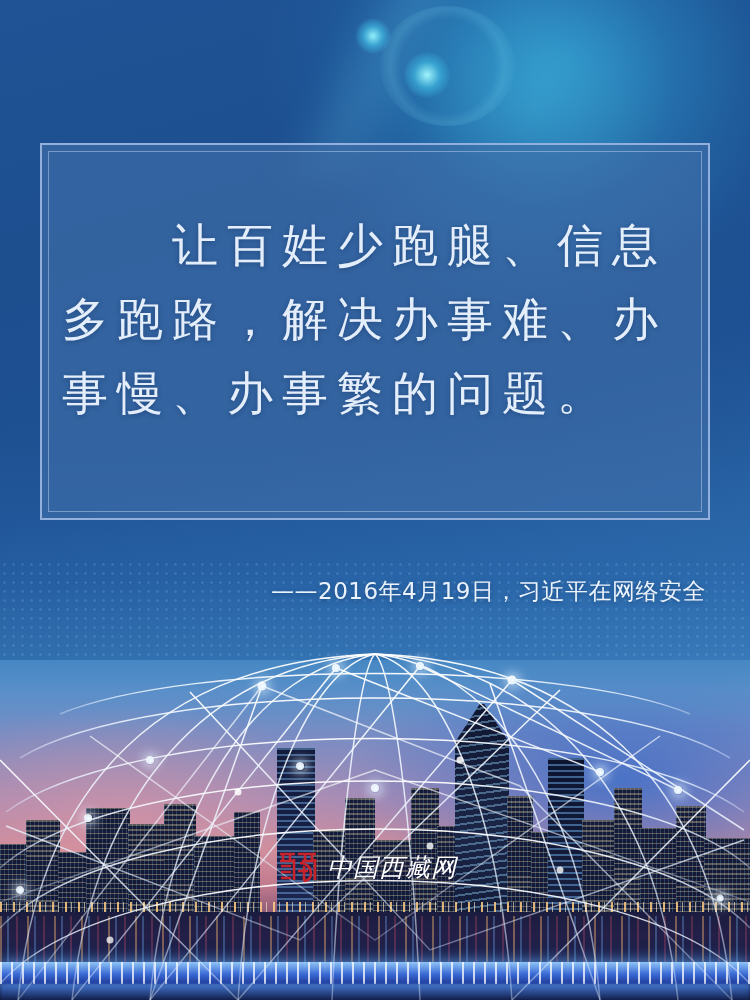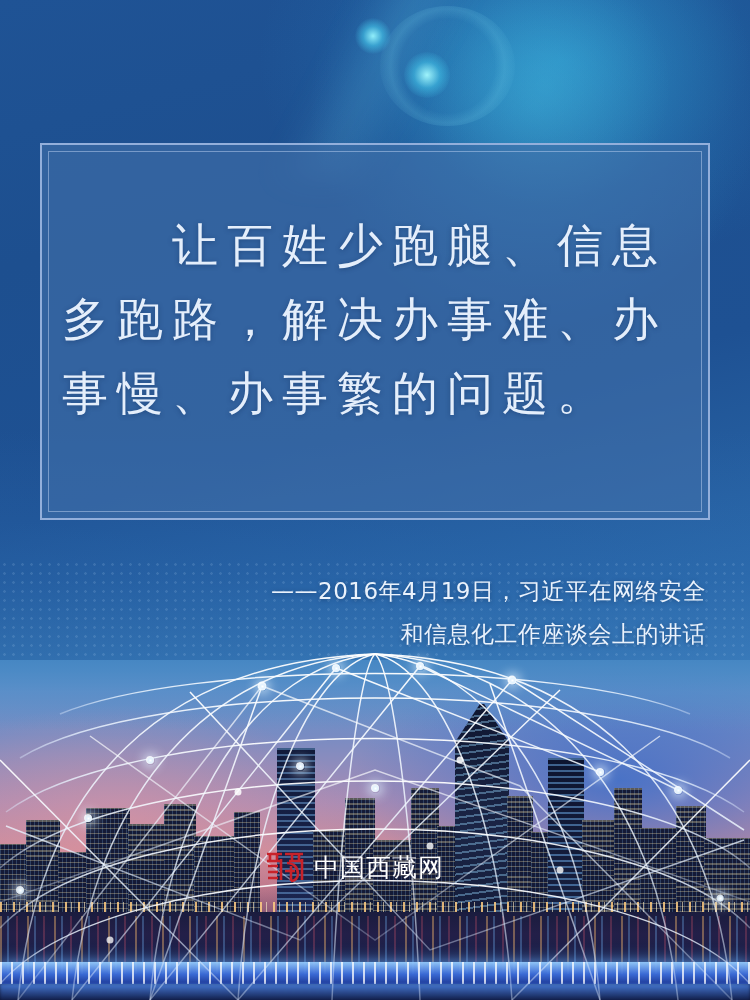--- a/index.html
+++ b/index.html
@@ -181,22 +181,22 @@
   
   .mesh{position:absolute;left:0;top:640px;width:750px;height:360px;pointer-events:none;}
   .node{
     position:absolute;width:9px;height:9px;margin:-4.5px 0 0 -4.5px;border-radius:50%;
     background:radial-gradient(circle,#ffffff 0%,rgba(225,242,255,.9) 32%,rgba(180,220,255,0) 72%);
     box-shadow:0 0 11px 3px rgba(225,242,255,.75);
   }
 
   
   .logo{
-    position:absolute;left:265px;top:850px;
-    display:flex;align-items:center;gap:9px;
+    position:absolute;left:278px;top:850px;
+    display:flex;align-items:center;gap:9px;font-style:italic;
   }
   .logo-mark{width:40px;height:34px;flex:0 0 auto;}
   .logo-text{
     font-family:"DejaVu Sans","Liberation Sans",sans-serif;
     font-size:25px;letter-spacing:1px;color:#ffffff;
     text-shadow:0 1px 5px rgba(20,20,60,.7);
   }
 </style>
 </head>
 <body>
@@ -215,21 +215,20 @@
   <div class="flare f-core2"></div>
 
   <div class="frame">
     <div class="frame-inner"></div>
   </div>
 
   <div class="quote">　　让百姓少跑腿、信息多跑路，解决办事难、办事慢、办事繁的问题。</div>
 
   <div class="attrib">
     <div>——2016年4月19日，习近平在网络安全</div>
-    <div>和信息化工作座谈会上的讲话</div>
   </div>
 
   <div class="city">
     <div class="city-sky"></div>
     <div class="city-fade-top"></div>
 
     <div class="bld" style="left:0px;width:28px;height:72px;"></div>
     <div class="bld" style="left:26px;width:34px;height:96px;"></div>
     <div class="bld" style="left:58px;width:30px;height:64px;"></div>
     <div class="bld" style="left:86px;width:44px;height:108px;"></div>

